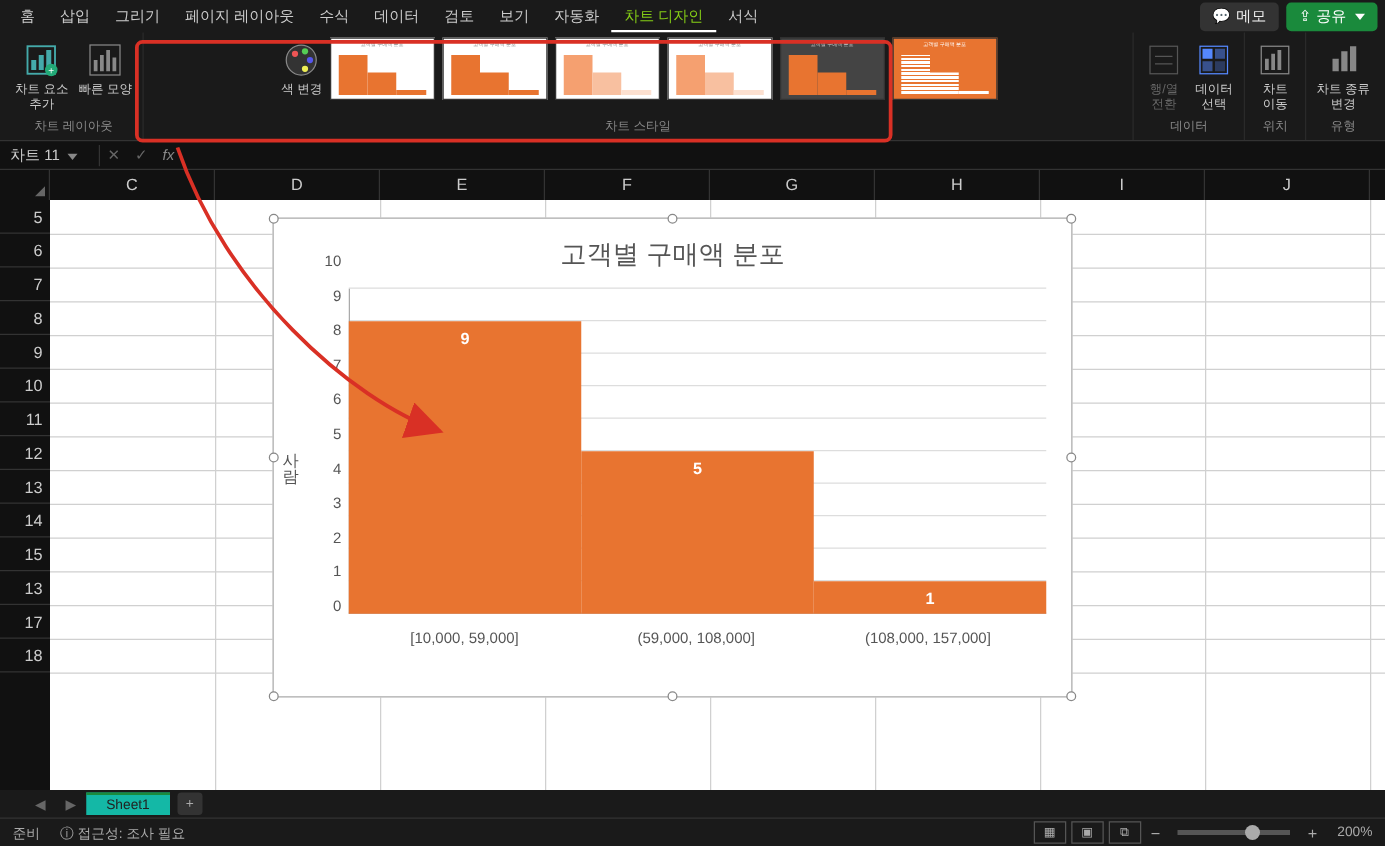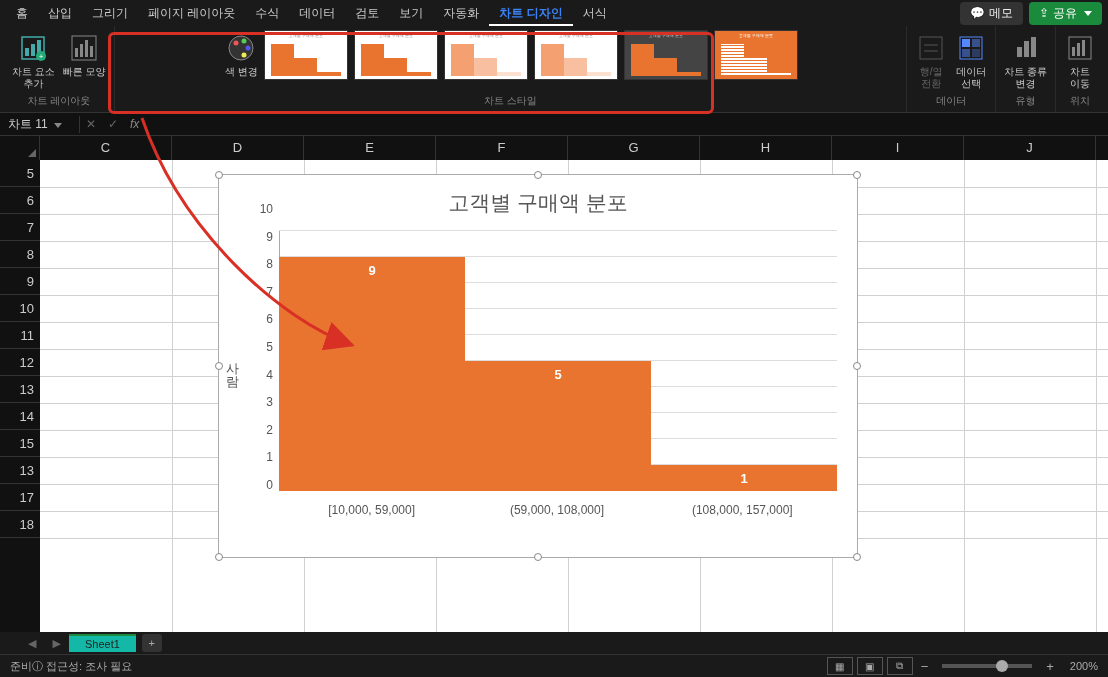--- a/index.html
+++ b/index.html
@@ -1,21 +1,21 @@
 <!DOCTYPE html>
 <html><head>
 <meta charset="utf-8">
 <style>
 * { margin: 0; padding: 0; box-sizing: border-box; }
 html, body { width: 1108px; height: 677px; overflow: hidden; font-family: "Malgun Gothic", sans-serif; background: #1a1a1a; }
 
 
 .menubar { height: 26px; background: #1a1a1a; display: flex; align-items: center; color: #ccc; font-size: 12px; padding: 0 6px; }
 .menubar .tab { padding: 0 10px; height: 26px; line-height: 26px; cursor: pointer; }
-.menubar .tab.active { color: #3b82f6; border-bottom: 2px solid #fff; font-weight: bold; }
+.menubar .tab.active { color: #84cc16; border-bottom: 2px solid #fff; }
 .menubar .spacer { flex: 1; }
 .menubar .btn { display: flex; align-items: center; gap: 4px; padding: 3px 10px; border-radius: 4px; font-size: 12px; cursor: pointer; }
 .btn.memo { background: #333; color: #eee; margin-right: 6px; }
 .btn.share { background: #1a8a3c; color: #fff; }
 .btn.share::after { content: ""; border-left: 4px solid transparent; border-right: 4px solid transparent; border-top: 5px solid #fff; margin-left: 3px; }
 
 
 .ribbon { height: 86px; background: #1a1a1a; display: flex; align-items: stretch; padding: 0 4px; position: relative; }
 .ribbon-group { display: flex; flex-direction: column; align-items: center; justify-content: flex-start; padding: 4px 6px; border-right: 1px solid #2a2a2a; }
 .ribbon-group:last-child { border-right: none; }
@@ -246,48 +246,48 @@
       </div>
     </div>
     <div class="glabel">데이터</div>
   </div>
 
   <div class="ribbon-group">
     <div class="buttons">
       <div class="ribbon-btn">
         <div class="icon">
             <svg width="26" height="26">
-              <rect x="4" y="12" width="5" height="10" fill="#888"></rect>
-              <rect x="11" y="6" width="5" height="16" fill="#888"></rect>
-              <rect x="18" y="2" width="5" height="20" fill="#888"></rect>
-            </svg>
-          </div>
-        <div class="label" style="white-space:pre-line">차트 종류
-변경</div>
-      </div>
-    </div>
-    <div class="glabel">유형</div>
-  </div>
-
-  <div class="ribbon-group">
-    <div class="buttons">
-      <div class="ribbon-btn">
-        <div class="icon">
-            <svg width="26" height="26">
               <rect x="2" y="2" width="22" height="22" fill="none" stroke="#888"></rect>
               <rect x="5" y="12" width="3" height="9" fill="#888"></rect>
               <rect x="10" y="8" width="3" height="13" fill="#888"></rect>
               <rect x="15" y="5" width="3" height="16" fill="#888"></rect>
             </svg>
           </div>
         <div class="label" style="white-space:pre-line">차트
 이동</div>
       </div>
     </div>
     <div class="glabel">위치</div>
+  </div>
+
+  <div class="ribbon-group">
+    <div class="buttons">
+      <div class="ribbon-btn">
+        <div class="icon">
+            <svg width="26" height="26">
+              <rect x="4" y="12" width="5" height="10" fill="#888"></rect>
+              <rect x="11" y="6" width="5" height="16" fill="#888"></rect>
+              <rect x="18" y="2" width="5" height="20" fill="#888"></rect>
+            </svg>
+          </div>
+        <div class="label" style="white-space:pre-line">차트 종류
+변경</div>
+      </div>
+    </div>
+    <div class="glabel">유형</div>
   </div>
 </div>
 
 <div class="highlight-box"></div>
 
 <div class="formulabar">
   <div class="namebox namebox-dd">차트 11</div>
   <div class="fbtn">✕</div>
   <div class="fbtn">✓</div>
   <div class="fx">fx</div>
@@ -416,21 +416,21 @@
 
 <div class="sheettabs">
   <span class="nav">◀</span>
   <span class="nav">▶</span>
   <div class="sheettab">Sheet1</div>
   <div class="addsheet">+</div>
 </div>
 
 <div class="statusbar">
   <span>준비</span>
-  <span style="">
+  <span style="margin-left:16px">
     <span>ⓘ</span>
     <span>접근성: 조사 필요</span>
   </span>
   <div class="spacer"></div>
   <div class="viewbtn">▦</div>
   <div class="viewbtn">▣</div>
   <div class="viewbtn">⧉</div>
   <span class="zoom-btn">−</span>
   <div class="zoom-slider">
       <div class="thumb"></div>

